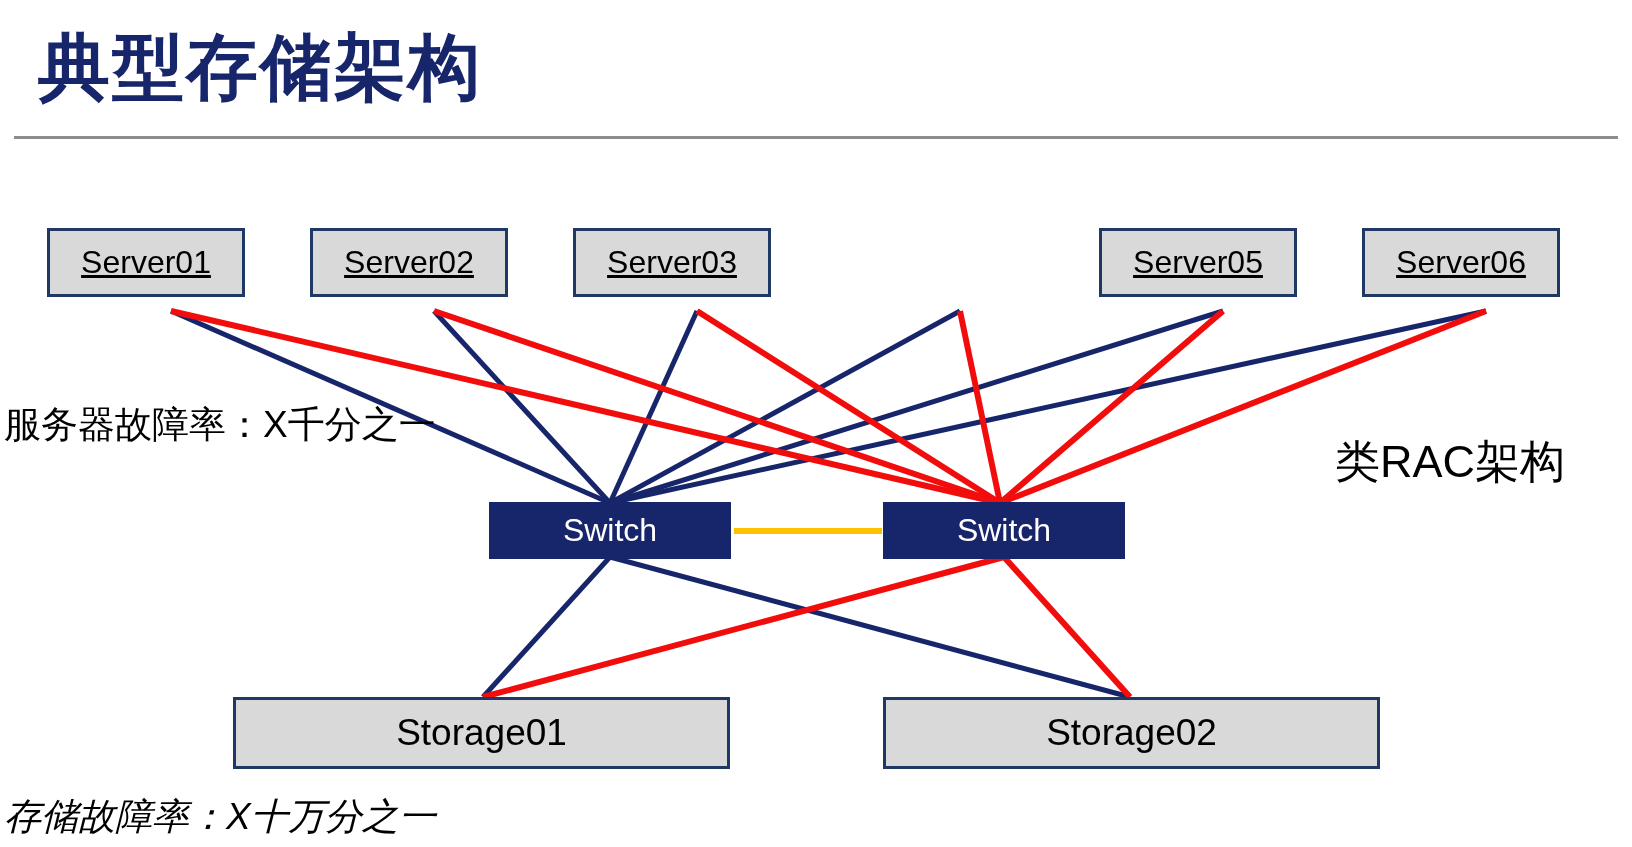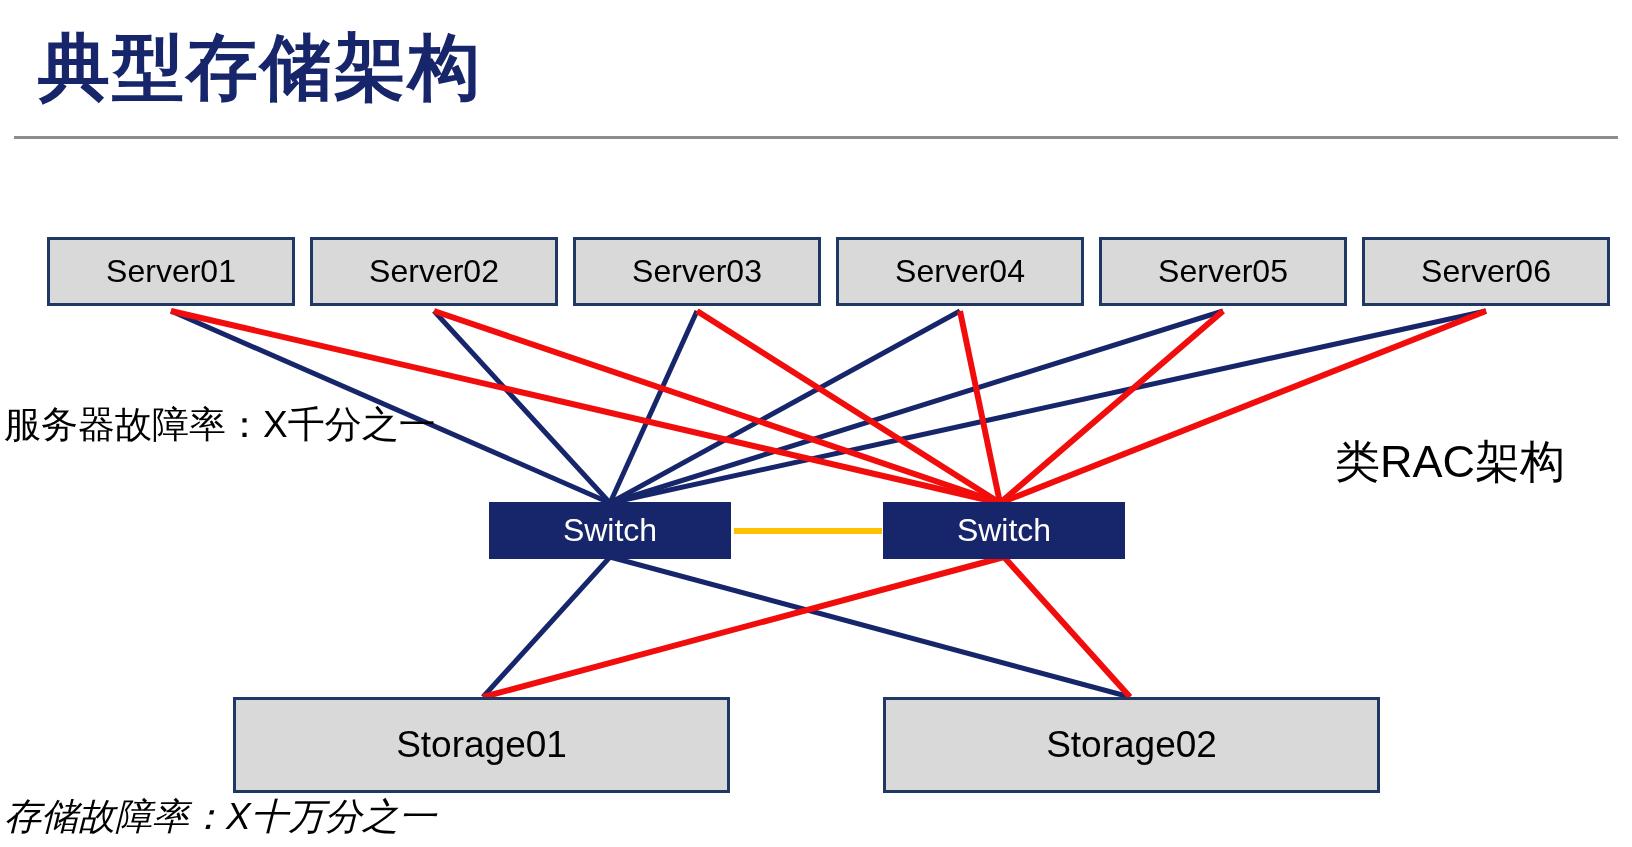--- a/index.html
+++ b/index.html
@@ -49,29 +49,29 @@
   .node {
     position: absolute;
     box-sizing: border-box;
     display: flex;
     align-items: center;
     justify-content: center;
     background: var(--node_fill);
     border: 3px solid var(--node_border);
     color: #000;
   }
-  .server  { top: 211px; width: 248px; height: 69px; font-size: 32px; }
+  .server  { top: 202px; width: 198px; height: 69px; font-size: 32px; text-decoration: underline; }
   .switch  {
     top: 476px; width: 242px; height: 57px;
     background: var(--navy);
     border: none;
     color: #fff;
     font-size: 32px;
   }
-  .storage { top: 671px; width: 497px; height: 96px; font-size: 37px; }
+  .storage { top: 671px; width: 497px; height: 72px; font-size: 37px; }
   
   .note {
     position: absolute;
     color: #000;
     white-space: nowrap;
   }
   .note-left   { left: 4px;  top: 374px; font-size: 37px; }
   .note-bottom { left: 4px;  top: 766px; font-size: 37px; font-style: italic; }
   .note-right  {
     left: 1335px; top: 408px;
@@ -114,23 +114,20 @@
 
   <div class="node server" style="left:47px">
       <span>Server01</span>
     </div>
   <div class="node server" style="left:310px">
       <span>Server02</span>
     </div>
   <div class="node server" style="left:573px">
       <span>Server03</span>
     </div>
-  <div class="node server" style="left:836px">
-      <span>Server04</span>
-    </div>
   <div class="node server" style="left:1099px">
       <span>Server05</span>
     </div>
   <div class="node server" style="left:1362px">
       <span>Server06</span>
     </div>
 
   <div class="node switch" style="left:489px">
       <span>Switch</span>
     </div>

